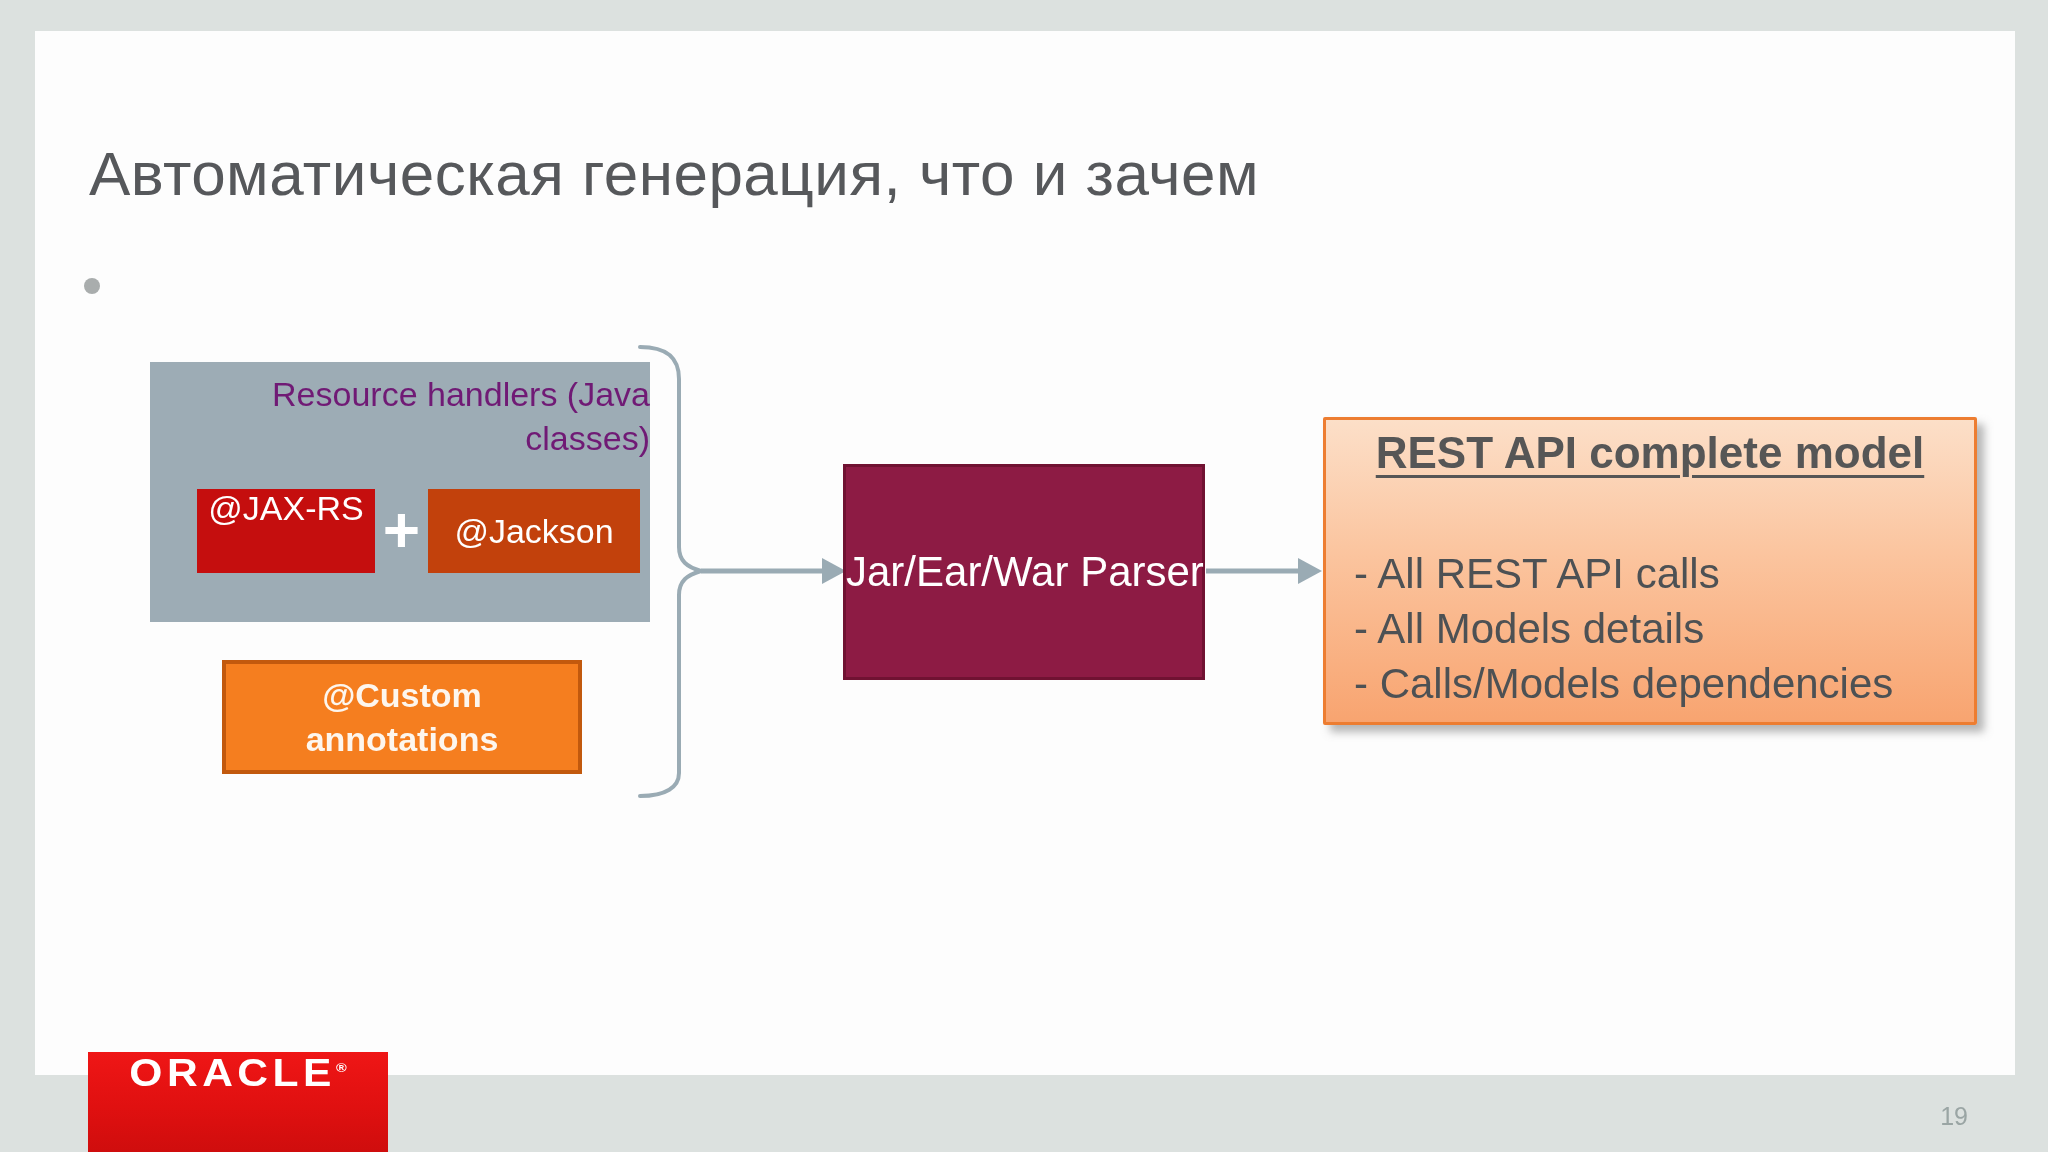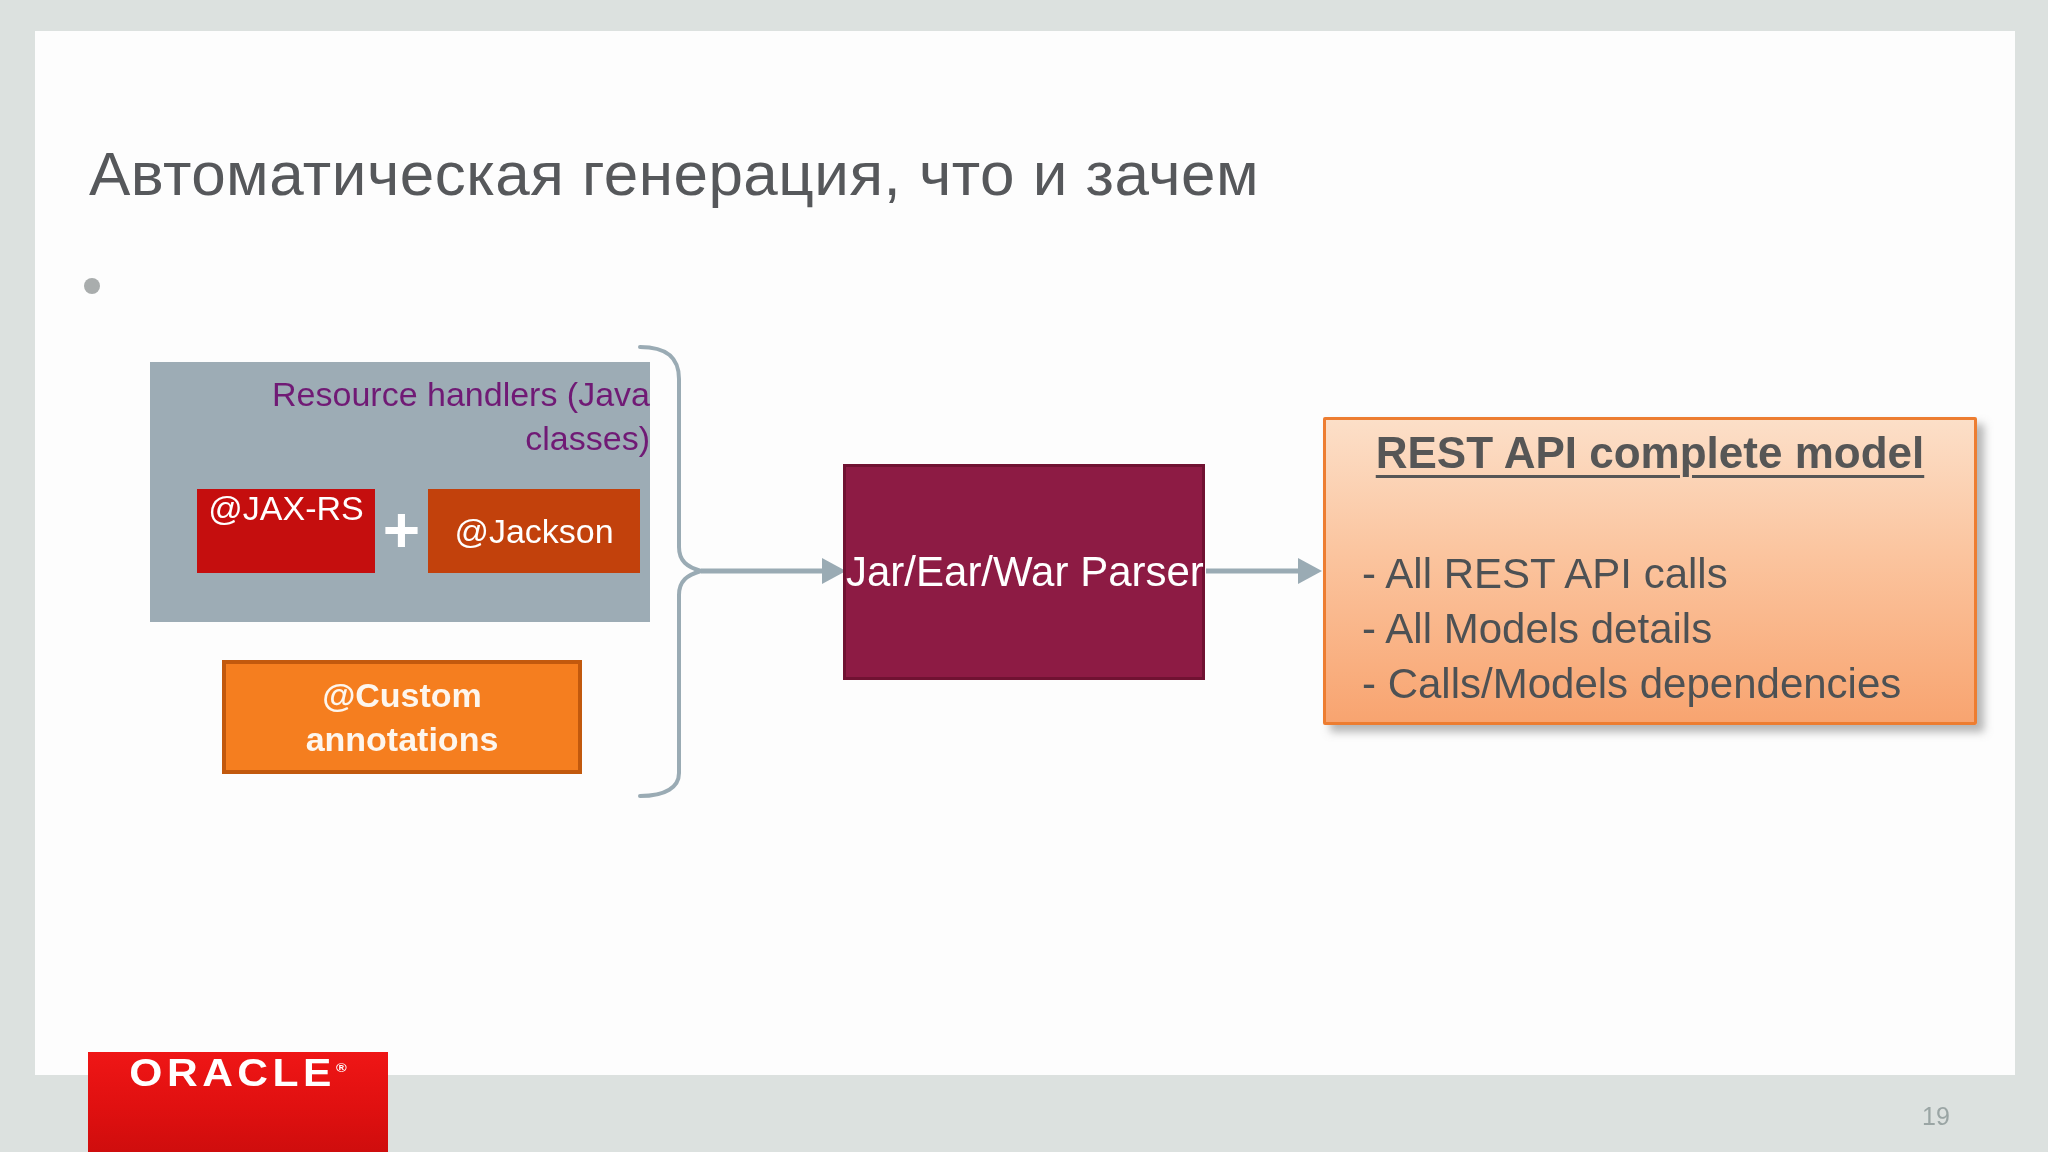--- a/index.html
+++ b/index.html
@@ -130,21 +130,21 @@
     left: 0; top: 8px; width: 100%;
     text-align: center;
     font-size: 44px; font-weight: bold;
     color: #565656;
     text-decoration: underline;
     text-decoration-thickness: 3px;
     text-underline-offset: 7px;
   }
   #rest-items {
     position: absolute;
-    left: 28px; top: 126px; right: 10px; margin-left: 8px;
+    left: 28px; top: 126px; right: 10px;
   }
   .rest-item {
     font-size: 42px; line-height: 55px;
     color: #4d5154;
     white-space: nowrap;
   }
 
   
   #connectors {
     position: absolute;
@@ -164,21 +164,21 @@
     color: #ffffff;
     font-size: 38px; font-weight: bold;
     letter-spacing: 4px;
     transform: scaleX(1.12);
     white-space: nowrap;
   }
   #oracle-logo-text sup { font-size: 13px; letter-spacing: 0; }
   #page-number {
     left: 1922px; top: 1102px;
     width: 46px;
-    text-align: left;
+    text-align: right;
     font-size: 25px;
     color: #9aa5a4;
   }
 </style>
 </head>
 <body>
 
 <div id="page">
 
   <div id="slide" class="abs"></div>

